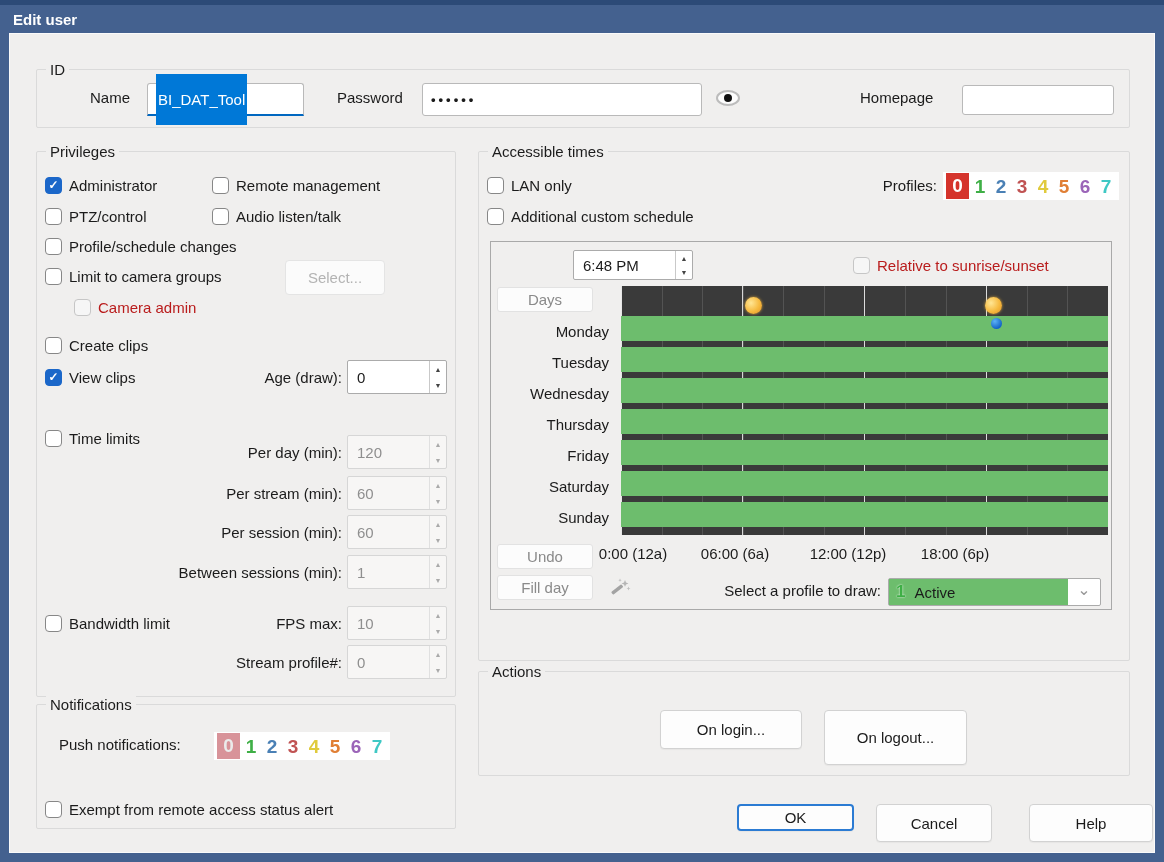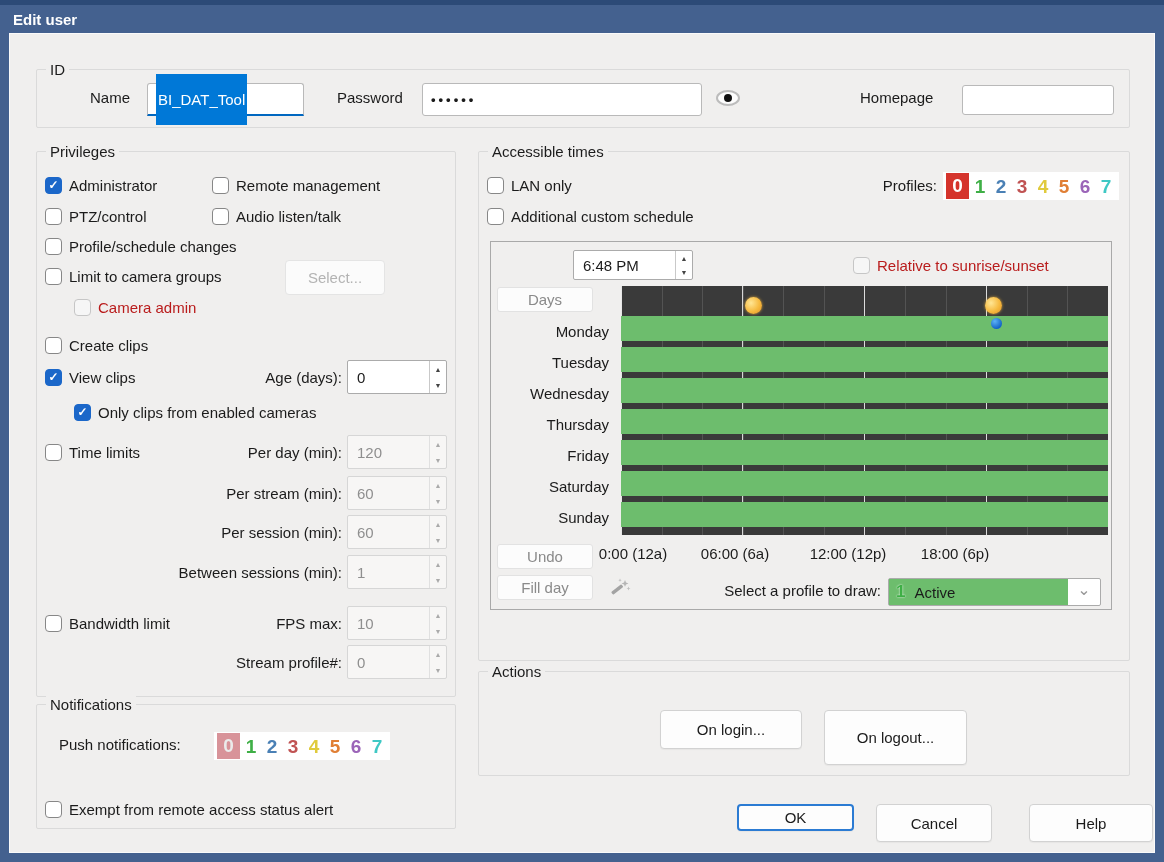--- a/index.html
+++ b/index.html
@@ -187,35 +187,31 @@
 
     <div class="cbrow" style="left:8px; top:182px;">
       <span class="cb"></span>
       <span class="cb-label">Create clips</span>
     </div>
 
     <div class="cbrow" style="left:8px; top:214px;">
       <span class="cb checked"></span>
       <span class="cb-label">View clips</span>
     </div>
-    <span class="rlabel" style="left:100px; top:217px; width:205px;">Age (days):</span>
+    <span class="rlabel" style="left:100px; top:217px; width:205px;">Age (draw):</span>
     <div class="spin" style="left:310px; top:208px; width:100px;">
       <span class="spin-val">0</span>
       <span class="spin-arrows">
           <i class="up"></i>
           <i class="dn"></i>
         </span>
     </div>
 
-    <div class="cbrow" style="left:37px; top:249px;">
-      <span class="cb checked"></span>
-      <span class="cb-label">Only clips from enabled cameras</span>
-    </div>
-
-    <div class="cbrow" style="left:8px; top:289px;">
+
+    <div class="cbrow" style="left:8px; top:275px;">
       <span class="cb"></span>
       <span class="cb-label">Time limits</span>
     </div>
     <span class="rlabel" style="left:100px; top:292px; width:205px;">Per day (min):</span>
     <div class="spin disabled" style="left:310px; top:283px; width:100px;">
       <span class="spin-val">120</span>
       <span class="spin-arrows">
           <i class="up"></i>
           <i class="dn"></i>
         </span>

